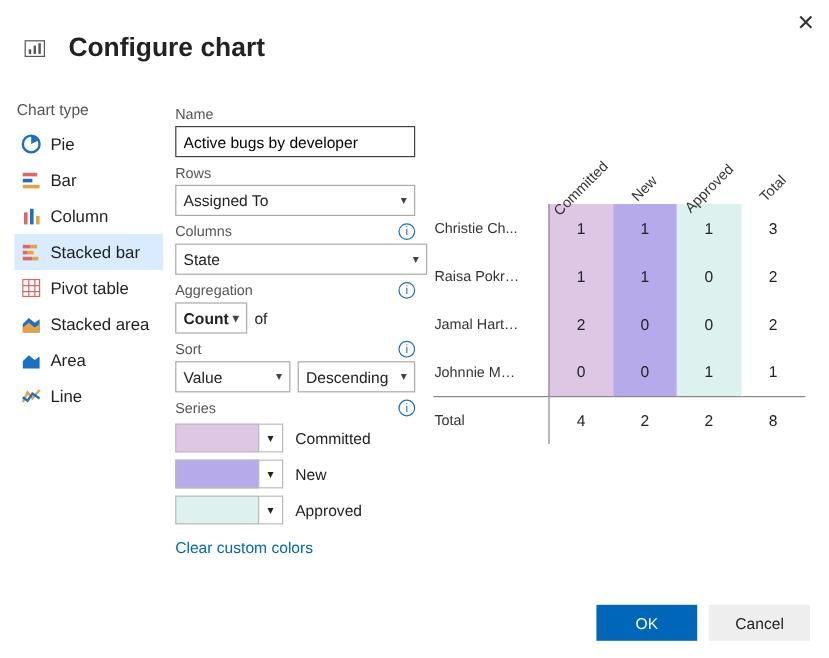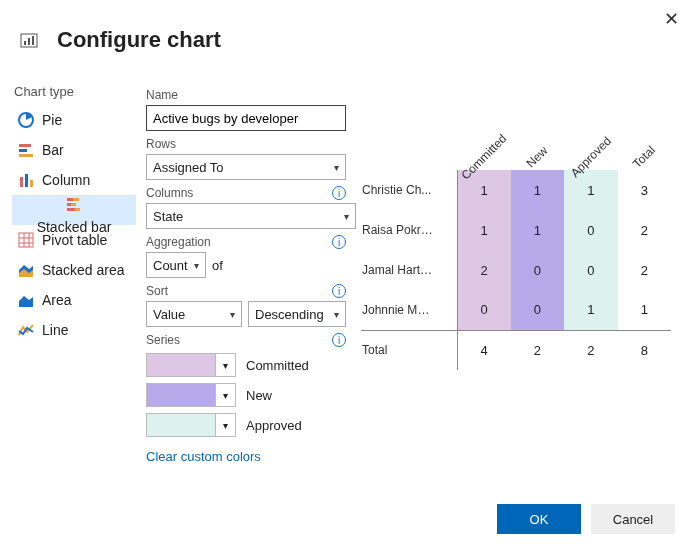--- a/index.html
+++ b/index.html
@@ -5,30 +5,30 @@
   * { box-sizing: border-box; font-family: "Segoe UI", Arial, sans-serif; }
   body { margin: 0; padding: 0; width: 691px; height: 548px; background: #fff; color: #222; position: relative; font-size: 13px; }
   .close { position: absolute; top: 8px; right: 12px; font-size: 18px; color: #333; cursor: pointer; }
   .header { display: flex; align-items: center; padding: 16px 20px 6px 20px; }
   .header .chicon { margin-right: 8px; }
   .header h1 { font-size: 22px; font-weight: 600; margin: 11px; }
   .body { display: flex; padding: 6px 12px 0 12px; }
   .col-types { width: 124px; padding-top: 8px; }
   .col-types .lbl { color: #555; font-size: 13px; margin: 0 0 6px 2px; }
   .ct-item { display: flex; align-items: center; height: 30px; padding: 0 4px; cursor: pointer; gap: 6px; font-size: 14px; }
-  .ct-item.selected { background: #d9ecff; flex-direction: column; }
+  .ct-item.selected { background: #d9ecff; }
   .ct-item .icn { width: 20px; height: 18px; display: flex; align-items: center; justify-content: center; }
   .col-form { width: 222px; padding: 6px 8px 0 10px; }
   .fld-label { color: #555; font-size: 12px; margin: 6px 0 3px 0; display: flex; align-items: center; justify-content: space-between; }
   .info { display:inline-flex; width:14px; height:14px; border:1px solid #1a6fc9; color:#1a6fc9; border-radius:50%; font-size:10px; align-items:center; justify-content:center; }
   .txt { width: 200px; height: 26px; border:1px solid #404040; padding: 0 6px; font-size: 13px; }
   .sel { height: 26px; border:1px solid #aaa; background:#fff; display:flex; align-items:center; justify-content:space-between; padding:0 6px; cursor:pointer; font-size:13px; }
   .sel .chev { font-size: 10px; color:#444; }
   .row { display:flex; align-items:center; gap:6px; }
-  .agg-count { width:60px; }
+  .agg-count { width:60px;font-weight:bold; }
   .of { font-size:13px; color:#222; }
   .agg-wi { width:112px; height:26px; background:#eee; border:1px solid #ccc; display:flex; align-items:center; padding:0 6px; color:#777; font-size:12px; }
   .sort-val { width:96px; }
   .sort-dir { width:98px; }
   .series-row { display:flex; align-items:center; gap:10px; margin:6px 0; }
   .swatch { width:70px; height:24px; border:1px solid #bbb; }
   .sw-dd { width:20px; height:24px; border:1px solid #bbb; border-left:none; display:flex; align-items:center; justify-content:center; font-size:10px; cursor:pointer; }
   .link { color:#0067b8; font-size:13px; cursor:pointer; margin-top:6px; display:inline-block; }
   .col-prev { flex:1; padding: 40px 8px 0 0; position: relative; }
   table.pv { border-collapse: collapse; width: 310px; margin-left: auto; font-size:13px; }

